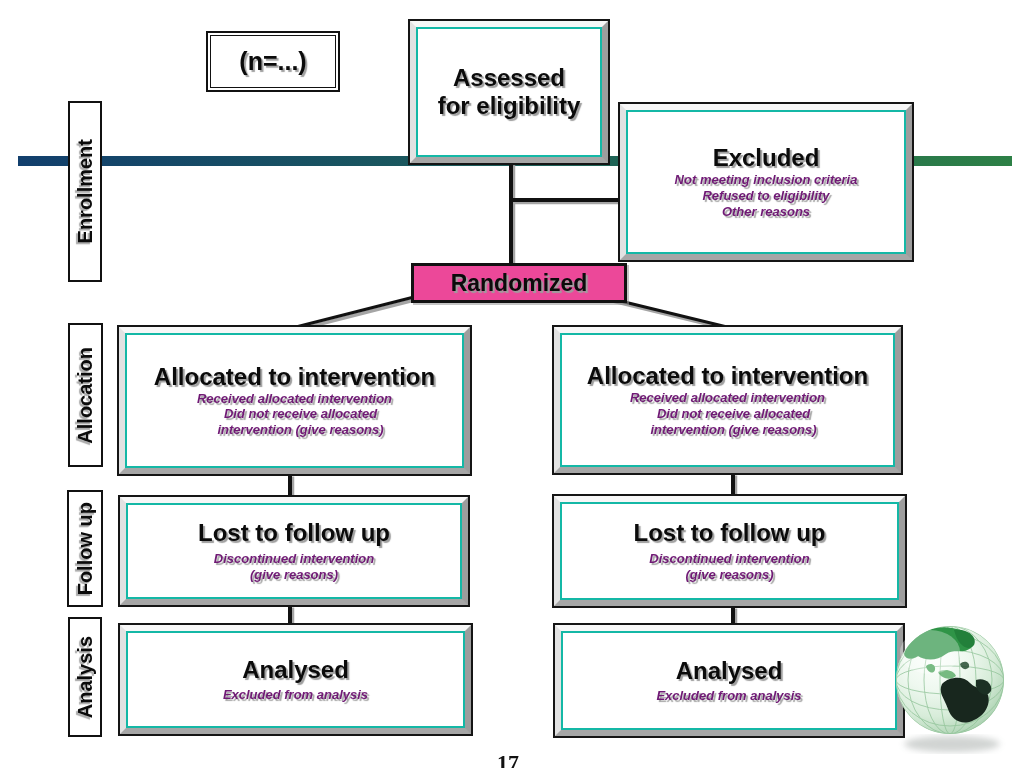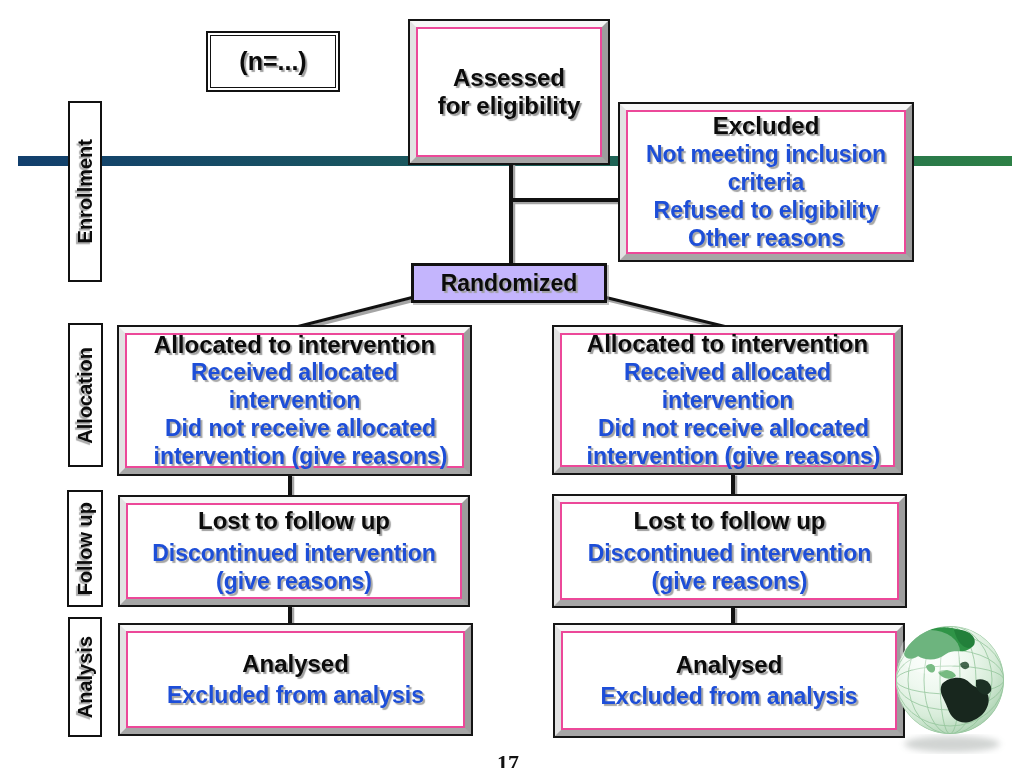--- a/index.html
+++ b/index.html
@@ -9,36 +9,36 @@
     font-family:"Liberation Sans","DejaVu Sans",sans-serif;
   }
   
   #divider { position:absolute; left:18px; top:156px; width:994px; height:10px; z-index:0; }
   
   #connectors { position:absolute; left:0; top:0; width:1024px; height:768px; z-index:2; pointer-events:none; }
   
   .box3d { position:absolute; z-index:3; border:2px solid #151515; background:#fff; box-sizing:border-box; }
   .box3d .bevel { width:100%; height:100%; box-sizing:border-box; border:6px solid;
                   border-color:#f7f7f7 #9d9d9d #a6a6a6 #e2e2e2; }
-  .box3d .inner { width:100%; height:100%; box-sizing:border-box; border:2px solid #ec4899;
+  .box3d .inner { width:100%; height:100%; box-sizing:border-box; border:2px solid #14b8a6;
                   background:#fff; display:flex; flex-direction:column;
                   align-items:center; justify-content:center; text-align:center; }
   .t1 { font-size:24px; font-weight:bold; color:#0b0b0b; line-height:1.15;
         text-shadow:2px 2px 1px #9e9e9e; }
-  .t2 { font-size:23px; font-weight:bold; color:#1d4ed8; line-height:1.22;
-        text-shadow:2px 2px 1px #a5a5a5; }
+  .t2 { font-size:13px; font-weight:bold; color:#701a75; line-height:1.22;
+        text-shadow:2px 2px 1px #a5a5a5;font-style:italic; }
   .gap4 { height:4px; }
   
   #n-box { position:absolute; left:206px; top:31px; width:134px; height:61px; z-index:3;
            border:2.5px solid #111; background:#fff; padding:2px; box-sizing:border-box; }
   #n-box .inner2 { width:100%; height:100%; box-sizing:border-box; border:1.5px solid #111;
            display:flex; align-items:center; justify-content:center;
            font-size:25px; font-weight:bold; color:#0b0b0b; text-shadow:2px 2px 1px #a0a0a0; }
-  #randomized { position:absolute; left:411px; top:263px; width:196px; height:40px; z-index:3;
-           border:3px solid #111; background:#c4b5fd; box-sizing:border-box;
+  #randomized { position:absolute; left:411px; top:263px; width:216px; height:40px; z-index:3;
+           border:3px solid #111; background:#ec4899; box-sizing:border-box;
            display:flex; align-items:center; justify-content:center;
            box-shadow:2px 2px 0 rgba(150,150,150,.55);
            font-size:23px; font-weight:bold; color:#0b0b0b; text-shadow:2px 2px 1px #9e9e9e; }
   
   .stage { position:absolute; z-index:3; border:2.5px solid #111; background:#fff; box-sizing:border-box;
            display:flex; align-items:center; justify-content:center; }
   .stage span { writing-mode:vertical-rl; transform:rotate(180deg); white-space:nowrap;
            font-size:20px; font-weight:bold; color:#0b0b0b; text-shadow:-2px -2px 1px #ababab; }
   #stage-enrollment { left:68px; top:101px; width:34px; height:181px; }
   #stage-allocation { left:68px; top:323px; width:35px; height:144px; }

